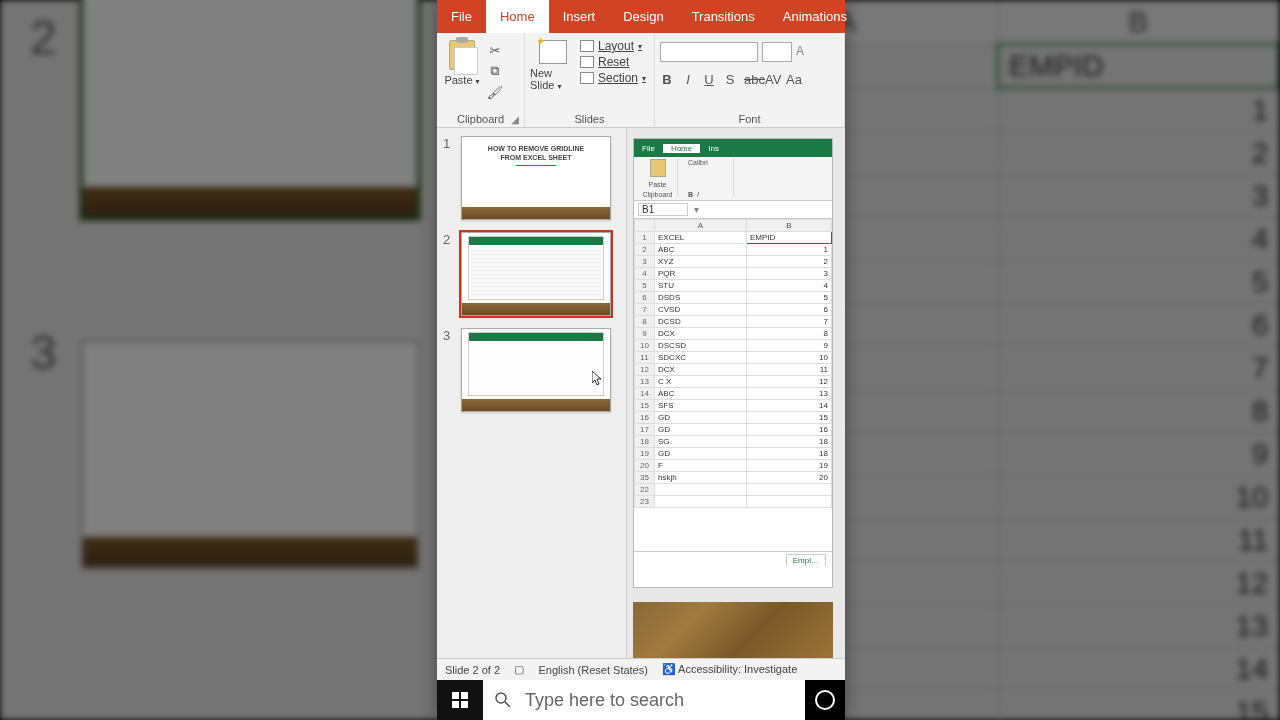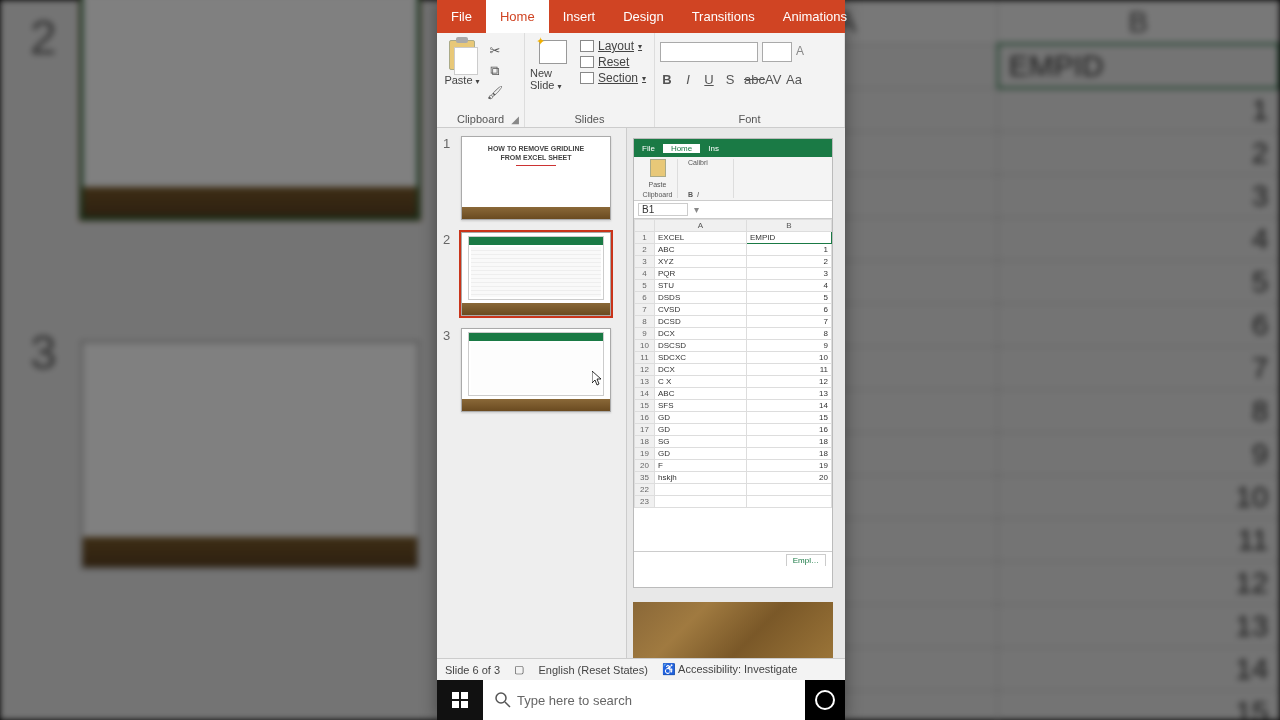--- a/index.html
+++ b/index.html
@@ -86,21 +86,21 @@
 .excel-embed td.sel { border: 1.5px solid #1a7a45; margin-top: 42px; }
 .excel-embed .sheet-tab { height: 16px; border-top: 1px solid #ccc; display: flex; align-items: center; justify-content: flex-end; padding: 0 6px; font-size: 8px; color: #1a7a45; margin-top: 43px; }
 .excel-embed .sheet-tab span { border: 1px solid #ccc; border-bottom: none; padding: 1px 6px; background: #fff; }
 .wood-band { position: absolute; bottom: 0; left: 0; right: 0; height: 56px; background: linear-gradient(135deg,#8a6838 0%, #a07a40 30%, #7a5828 60%, #9a7438 100%); }
 
 .statusbar { height: 22px; background: #f3f3f3; border-top: 1px solid #ccc; font-size: 11px; color: #444; display: flex; align-items: center; padding: 0 8px; gap: 14px; }
 .statusbar .sico { font-size: 11px; }
 
 .taskbar { height: 40px; background: #111; display: flex; align-items: center; }
 .taskbar .winbtn { width: 46px; height: 100%; display: flex; align-items: center; justify-content: center; color: #fff; font-size: 16px; }
-.taskbar .search { flex: 1; height: 100%; background: #fff; display: flex; align-items: center; padding: 0 12px; gap: 6px; color: #666; font-size: 13px; }
+.taskbar .search { flex: 1; height: 100%; background: #fff; display: flex; align-items: center; padding: 0 12px; gap: 14px; color: #666; font-size: 18px; }
 .taskbar .cortana { width: 40px; height: 40px; background: #000; display: flex; align-items: center; justify-content: center; }
 .taskbar .cortana .ring { width: 20px; height: 20px; border: 2px solid #fff; border-radius: 50%; }
 </style>
 </head>
 <body>
 
 <div class="bg-layer">
   <div class="bg-left">
     <div class="bignum n2">2</div>
     <div class="bthumb t2">
@@ -468,21 +468,21 @@
           <div class="sheet-tab">
               <span>Empl…</span>
             </div>
         </div>
         <div class="wood-band"></div>
       </div>
     </div>
   </div>
 
   <div class="statusbar">
-    <span>Slide 6 of 3</span>
+    <span>Slide 2 of 2</span>
     <span class="sico">▢</span>
     <span>English (Reset States)</span>
     <span>♿ <span>Accessibility: Investigate</span></span>
   </div>
 
   <div class="taskbar">
     <div class="winbtn">
       <svg width="16" height="16" viewBox="0 0 16 16">
           <rect x="0" y="0" width="7" height="7" fill="#fff"></rect>
           <rect x="9" y="0" width="7" height="7" fill="#fff"></rect>

